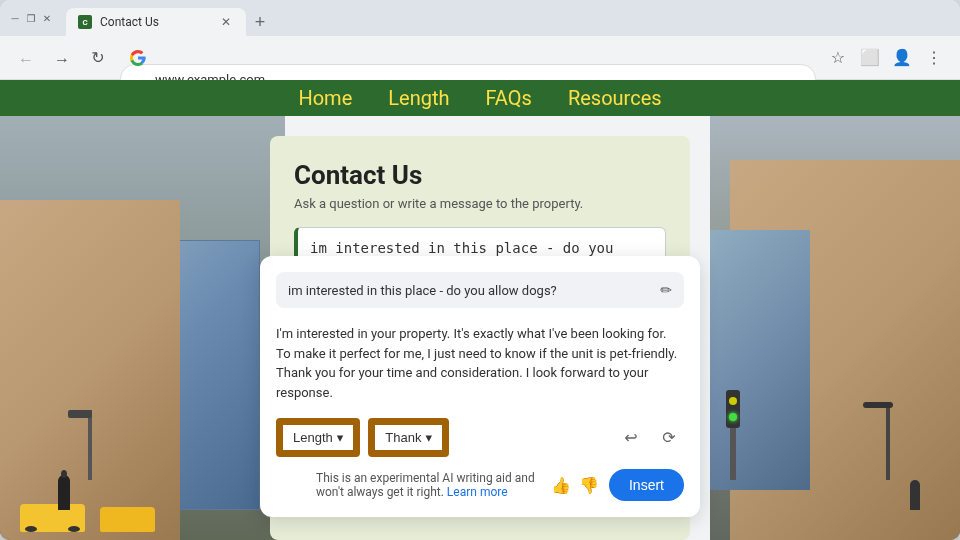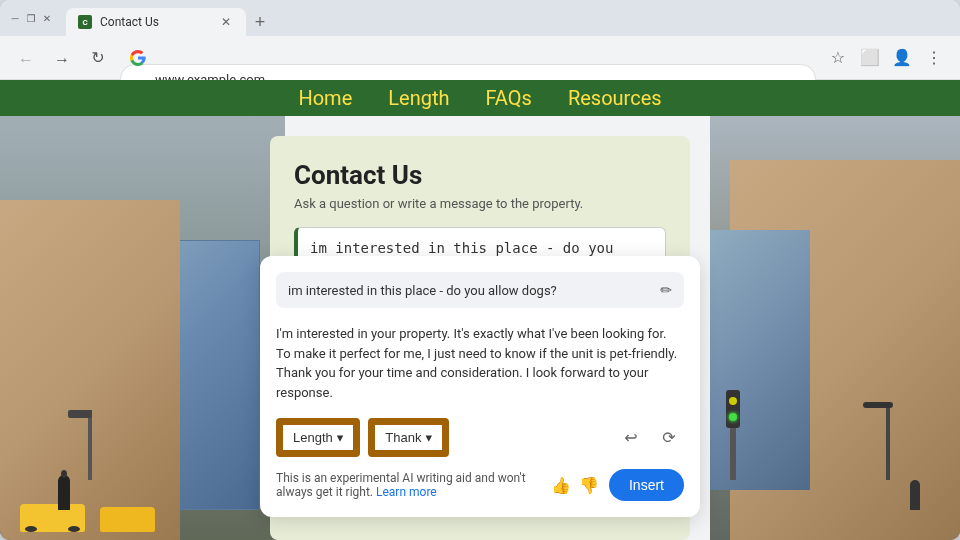--- a/index.html
+++ b/index.html
@@ -372,21 +372,21 @@
     }
 
     .panel-footer {
       display: flex;
       align-items: center;
       gap: 8px;
       font-size: 12px;
       color: #555;
     }
 
-    .footer-text { flex: 1; }
+    .footer-text { flex: 1; margin-left: 40px; }
 
     .footer-link {
       color: #1a73e8;
       text-decoration: none;
       cursor: pointer;
     }
 
     .feedback-btns {
       display: flex;
       gap: 4px;

